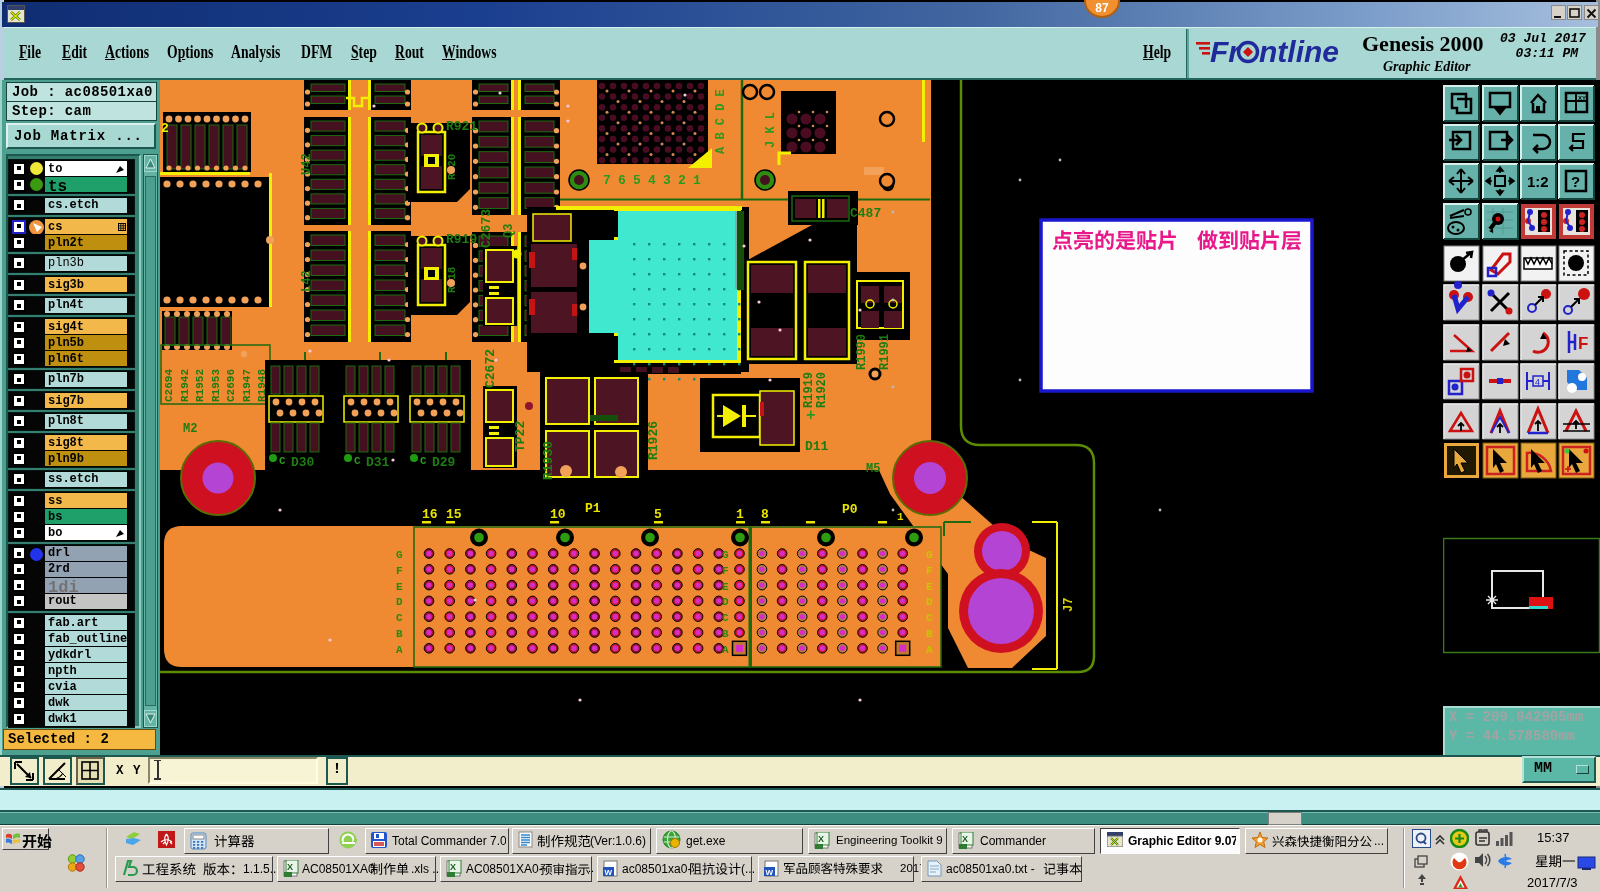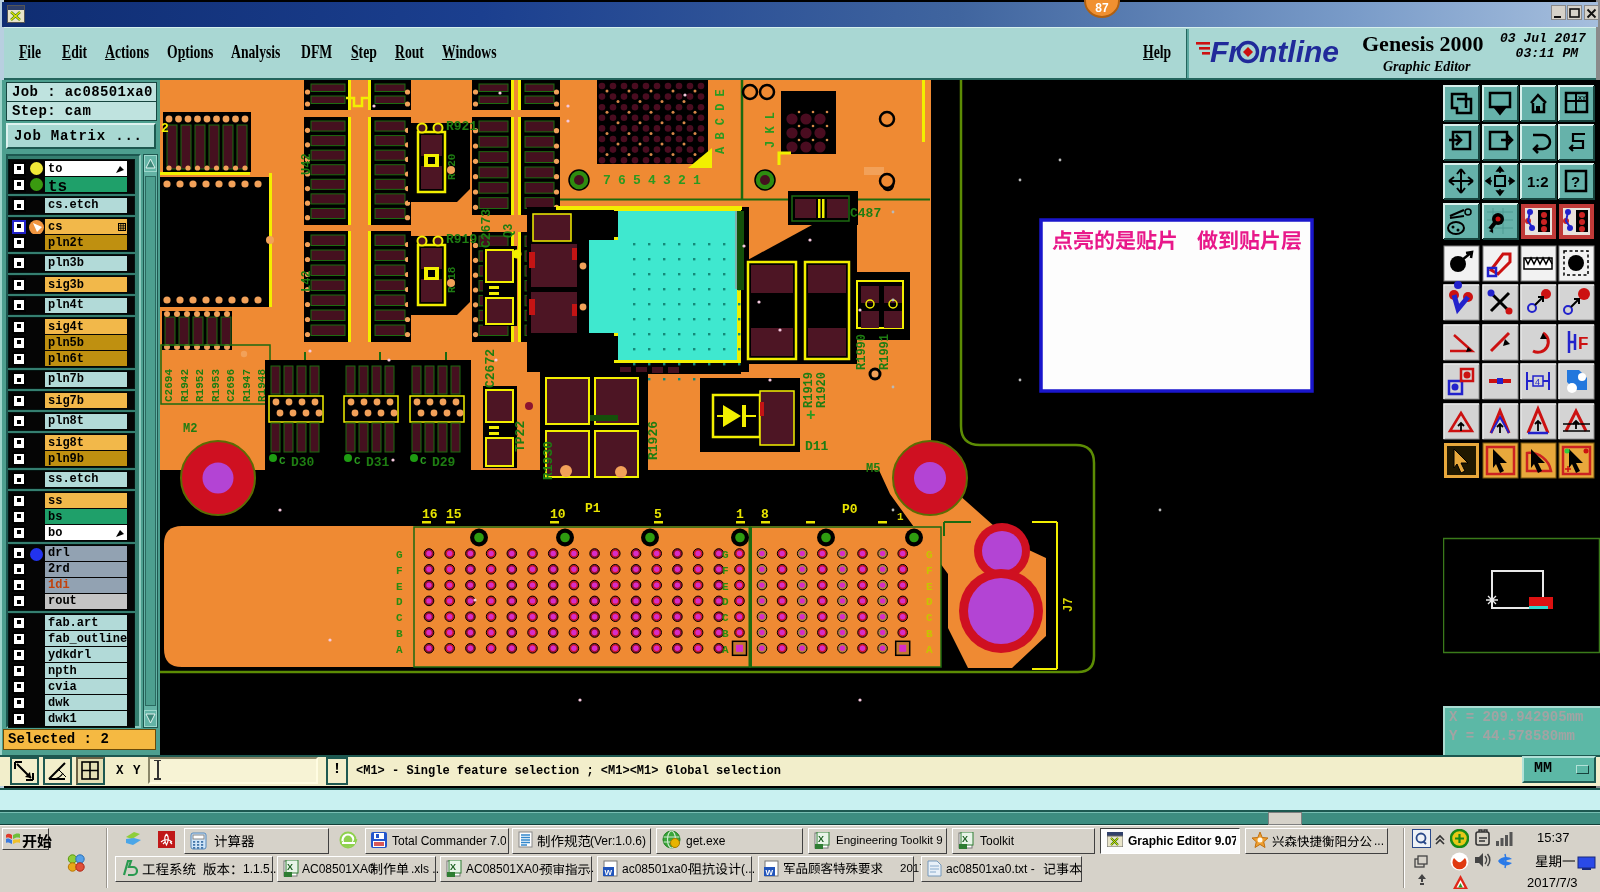--- a/index.html
+++ b/index.html
@@ -121,21 +121,21 @@
     <div class="abs" style="left:12px;top:236px;width:14px;height:14px;background:#000"></div>
     <div class="abs" style="left:14px;top:238px;width:10px;height:10px;background:#fff"></div>
     <div class="abs" style="left:17px;top:240px;width:4px;height:4px;background:#000"></div>
     <div class="abs" style="left:45px;top:235px;width:82px;height:15px;background:#bf9010"></div>
     <div class="abs mono" style="left:48px;top:236px;font-size:12px;font-weight:bold;color:#000">pln2t</div>
     <div class="abs" style="left:9px;top:255px;width:125px;height:17px;background:#050505"></div>
     <div class="abs" style="left:12px;top:256px;width:14px;height:14px;background:#000"></div>
     <div class="abs" style="left:14px;top:258px;width:10px;height:10px;background:#fff"></div>
     <div class="abs" style="left:17px;top:262px;width:4px;height:4px;background:#000"></div>
     <div class="abs" style="left:45px;top:256px;width:82px;height:15px;background:#b2dad8"></div>
-    <div class="abs mono" style="left:48px;top:256px;font-size:12px;font-weight:bold;color:#000">pln3b</div>
+    <div class="abs mono" style="left:48px;top:256px;font-size:12px;font-weight:normal;color:#000">pln3b</div>
     <div class="abs" style="left:9px;top:276px;width:125px;height:17px;background:#050505"></div>
     <div class="abs" style="left:12px;top:278px;width:14px;height:14px;background:#000"></div>
     <div class="abs" style="left:14px;top:280px;width:10px;height:10px;background:#fff"></div>
     <div class="abs" style="left:17px;top:282px;width:4px;height:4px;background:#000"></div>
     <div class="abs" style="left:45px;top:277px;width:82px;height:15px;background:#f2b84a"></div>
     <div class="abs mono" style="left:48px;top:278px;font-size:12px;font-weight:bold;color:#000">sig3b</div>
     <div class="abs" style="left:9px;top:297px;width:125px;height:17px;background:#050505"></div>
     <div class="abs" style="left:12px;top:298px;width:14px;height:14px;background:#000"></div>
     <div class="abs" style="left:14px;top:300px;width:10px;height:10px;background:#fff"></div>
     <div class="abs" style="left:17px;top:304px;width:4px;height:4px;background:#000"></div>
@@ -227,21 +227,21 @@
     <div class="abs" style="left:12px;top:562px;width:14px;height:14px;background:#000"></div>
     <div class="abs" style="left:14px;top:564px;width:10px;height:10px;background:#fff"></div>
     <div class="abs" style="left:17px;top:568px;width:4px;height:4px;background:#000"></div>
     <div class="abs" style="left:45px;top:562px;width:82px;height:15px;background:#92a2b2"></div>
     <div class="abs mono" style="left:48px;top:562px;font-size:12px;font-weight:bold;color:#000">2rd</div>
     <div class="abs" style="left:9px;top:577px;width:125px;height:17px;background:#050505"></div>
     <div class="abs" style="left:12px;top:578px;width:14px;height:14px;background:#000"></div>
     <div class="abs" style="left:14px;top:580px;width:10px;height:10px;background:#fff"></div>
     <div class="abs" style="left:17px;top:584px;width:4px;height:4px;background:#000"></div>
     <div class="abs" style="left:45px;top:578px;width:82px;height:15px;background:#92a2b2"></div>
-    <div class="abs mono" style="left:48px;top:578px;font-size:12px;font-weight:bold;color:#c2410c">1di</div>
+    <div class="abs mono" style="left:48px;top:578px;font-size:17px;font-weight:bold;color:#737373">1di</div>
     <div class="abs" style="left:9px;top:593px;width:125px;height:17px;background:#050505"></div>
     <div class="abs" style="left:12px;top:594px;width:14px;height:14px;background:#000"></div>
     <div class="abs" style="left:14px;top:596px;width:10px;height:10px;background:#fff"></div>
     <div class="abs" style="left:17px;top:600px;width:4px;height:4px;background:#000"></div>
     <div class="abs" style="left:45px;top:594px;width:82px;height:15px;background:#c4c4c4"></div>
     <div class="abs mono" style="left:48px;top:594px;font-size:12px;font-weight:bold;color:#000">rout</div>
     <div class="abs" style="left:9px;top:614px;width:125px;height:17px;background:#050505"></div>
     <div class="abs" style="left:12px;top:616px;width:14px;height:14px;background:#000"></div>
     <div class="abs" style="left:14px;top:618px;width:10px;height:10px;background:#fff"></div>
     <div class="abs" style="left:17px;top:620px;width:4px;height:4px;background:#000"></div>
@@ -1703,21 +1703,20 @@
 
 <div class="abs mono" style="left:116px;top:764px;font-size:12.5px;font-weight:bold;color:#000;letter-spacing:1px">X Y :</div>
 
 <div class="abs" style="left:148px;top:757px;width:170px;height:27px;background:#f7f3d5;border:2px solid #8a8668;border-right-color:#fffce2;border-bottom-color:#fffce2"></div>
 <div class="abs" style="left:157px;top:760px;width:1.5px;height:19px;background:#333"></div>
 <div class="abs" style="left:154px;top:759.5px;width:7px;height:1.5px;background:#333"></div>
 <div class="abs" style="left:154px;top:778px;width:7px;height:1.5px;background:#333"></div>
 
 <div class="abs" style="left:326px;top:757px;width:22px;height:28px;background:#f2eecb;border:2px solid #1d5850;text-align:center"><span class="mono" style="font-size:15px;font-weight:bold">!</span></div>
 
-<div class="abs mono" style="left:356px;top:764px;font-size:12px;font-weight:bold;color:#000">&lt;M1&gt; - Single feature selection ; &lt;M1&gt;&lt;M1&gt; Global selection</div>
 
 <div class="abs" style="left:1522px;top:756px;width:74px;height:27px;background:#5cb8a6;border-top:2px solid #b2e2d8;border-left:2px solid #b2e2d8;border-right:2px solid #1d5850;border-bottom:2px solid #1d5850"></div>
 <div class="abs mono" style="left:1534px;top:760px;font-size:15px;font-weight:bold;color:#000">MM</div>
 <div class="abs" style="left:1576px;top:765px;width:13px;height:9px;background:#5cb8a6;border-top:1.5px solid #b2e2d8;border-left:1.5px solid #b2e2d8;border-right:1.5px solid #17433d;border-bottom:1.5px solid #17433d"></div>
 
 <div class="abs" style="left:0;top:788px;width:1600px;height:24px;background:#c9f1f1;border:2px solid #1d5850;border-left:none;border-right:none"></div>
 
 <div class="abs" style="left:0;top:812px;width:1600px;height:13px;background:#3d8d80;border-top:1px solid #77beb2;border-bottom:1px solid #123f38"></div>
 <div class="abs" style="left:1268px;top:812px;width:34px;height:13px;background:#d6d2c9;border:1px solid #808080"></div>
 
@@ -1805,21 +1804,21 @@
       <rect x="1" y="12" width="8" height="5" fill="#2e7d32"></rect>
     </svg>
     <div class="abs" style="left:836px;top:834px;font-size:11.5px;color:#000;width:107px;overflow:hidden;white-space:nowrap">Engineering Toolkit 9....</div>
     <div class="abs" style="left:952px;top:828px;width:143px;height:26px;background:#d6d2c9;border-top:1.5px solid #fff;border-left:1.5px solid #fff;border-right:1.5px solid #404040;border-bottom:1.5px solid #404040"></div>
     <svg class="abs" style="left:958px;top:832px" width="17" height="17">
       <rect x="1" y="1" width="13" height="15" fill="#fff" stroke="#777"></rect>
       <rect x="3" y="0" width="12" height="13" fill="#e8f4e8" stroke="#2e7d32"></rect>
       <text x="4" y="10" font-size="9" font-weight="bold" fill="#1b5e20">X</text>
       <rect x="1" y="12" width="8" height="5" fill="#2e7d32"></rect>
     </svg>
-    <div class="abs" style="left:980px;top:834px;font-size:12px;color:#000">Toolkit</div>
+    <div class="abs" style="left:980px;top:834px;font-size:12px;color:#000">Commander</div>
     <div class="abs" style="left:1100px;top:828px;width:140px;height:26px;background:#fcfcfc;border-top:1.5px solid #404040;border-left:1.5px solid #404040;border-right:1.5px solid #fff;border-bottom:1.5px solid #fff"></div>
     <svg class="abs" style="left:1107px;top:832px" width="16" height="15">
       <rect x="0" y="0" width="16" height="4" fill="#30406a"></rect>
       <rect x="0" y="4" width="16" height="11" fill="#e8e4c8" stroke="#666"></rect>
       <path d="M4 6 L11 13 M11 6 L4 13" stroke="#3a7a10" stroke-width="2"></path>
       <path d="M4 6 L11 13 M11 6 L4 13" stroke="#e8e800" stroke-width="0.9"></path>
     </svg>
     <div class="abs" style="left:1128px;top:834px;font-size:12px;font-weight:bold;color:#000;width:108px;overflow:hidden;white-space:nowrap">Graphic Editor 9.07...</div>
     <div class="abs" style="left:1245px;top:828px;width:143px;height:26px;background:#d6d2c9;border-top:1.5px solid #fff;border-left:1.5px solid #fff;border-right:1.5px solid #404040;border-bottom:1.5px solid #404040"></div>
     <svg class="abs" style="left:1251px;top:831px" width="18" height="18">

